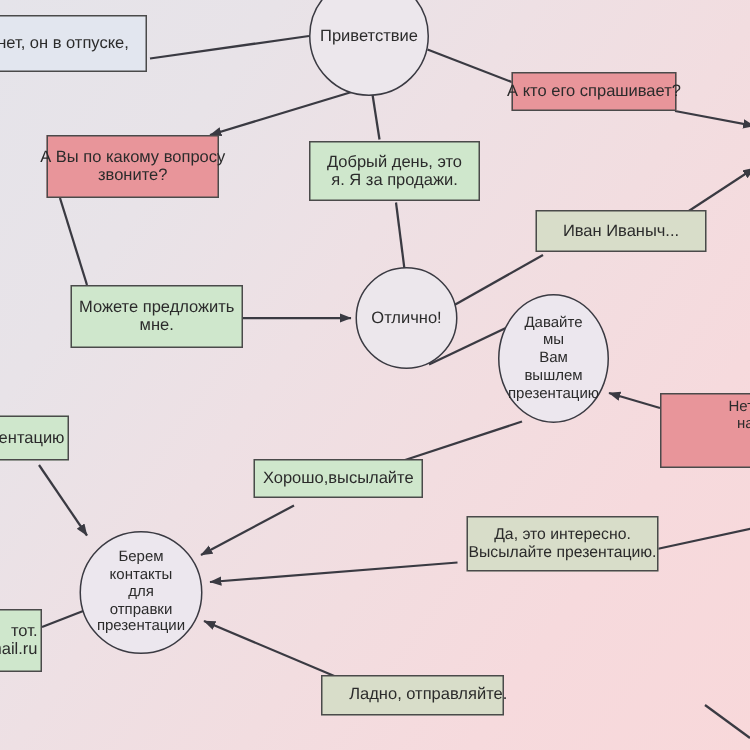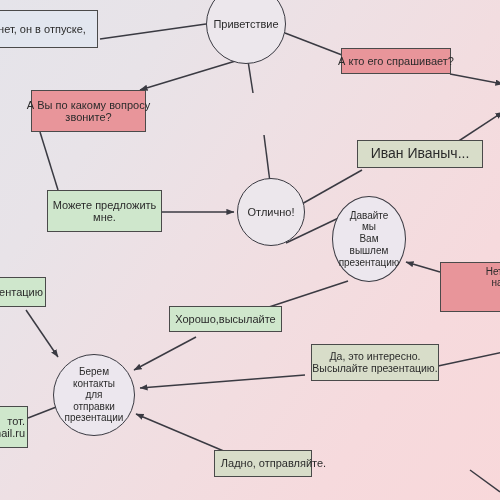--- a/index.html
+++ b/index.html
@@ -102,22 +102,28 @@
     <span style="position:absolute;left:50%;transform:translateX(-50%);">А кто его спрашивает?</span>
   </div>
 
   <div class="node rect red" style="left:31px;top:90px;width:115px;height:42px;font-size:11px;">
     <span style="position:absolute;left:50%;transform:translateX(-50%);white-space:nowrap;">
       <span>А Вы по какому вопросу</span><br>
       <span>звоните?</span>
     </span>
   </div>
 
+  <div class="node rect green" style="left:206px;top:94px;width:114px;height:40px;font-size:11px;">
+    <span>
+      <span>Добрый день, это</span><br>
+      <span>я. Я за продажи.</span>
+    </span>
+  </div>
 
-  <div class="node rect green2" style="left:357px;top:140px;width:126px;height:28px;font-size:14px;">
+  <div class="node rect green2" style="left:357px;top:140px;width:114px;height:28px;font-size:11px;">
     <span>Иван Иваныч...</span>
   </div>
 
   <div class="node circle" style="left:237px;top:178px;width:68px;height:68px;font-size:11px;">
     <span>Отлично!</span>
   </div>
 
   <div class="node rect green" style="left:47px;top:190px;width:115px;height:42px;font-size:11px;">
     <span>
       <span>Можете предложить</span><br>
@@ -168,17 +174,17 @@
     </span>
   </div>
 
   <div class="node rect green" style="left:-42px;top:406px;width:70px;height:42px;font-size:11px;">
     <span style="position:absolute;right:2px;text-align:right;">
       <span>тот.</span><br>
       <span>@mail.ru</span>
     </span>
   </div>
 
-  <div class="node rect green2" style="left:214px;top:450px;width:98px;height:27px;font-size:11px;padding-left:21px;">
+  <div class="node rect green2" style="left:214px;top:450px;width:122px;height:27px;font-size:11px;padding-left:21px;">
     <span>Ладно, отправляйте.</span>
   </div>
 
 </div>
 
 </body></html>

